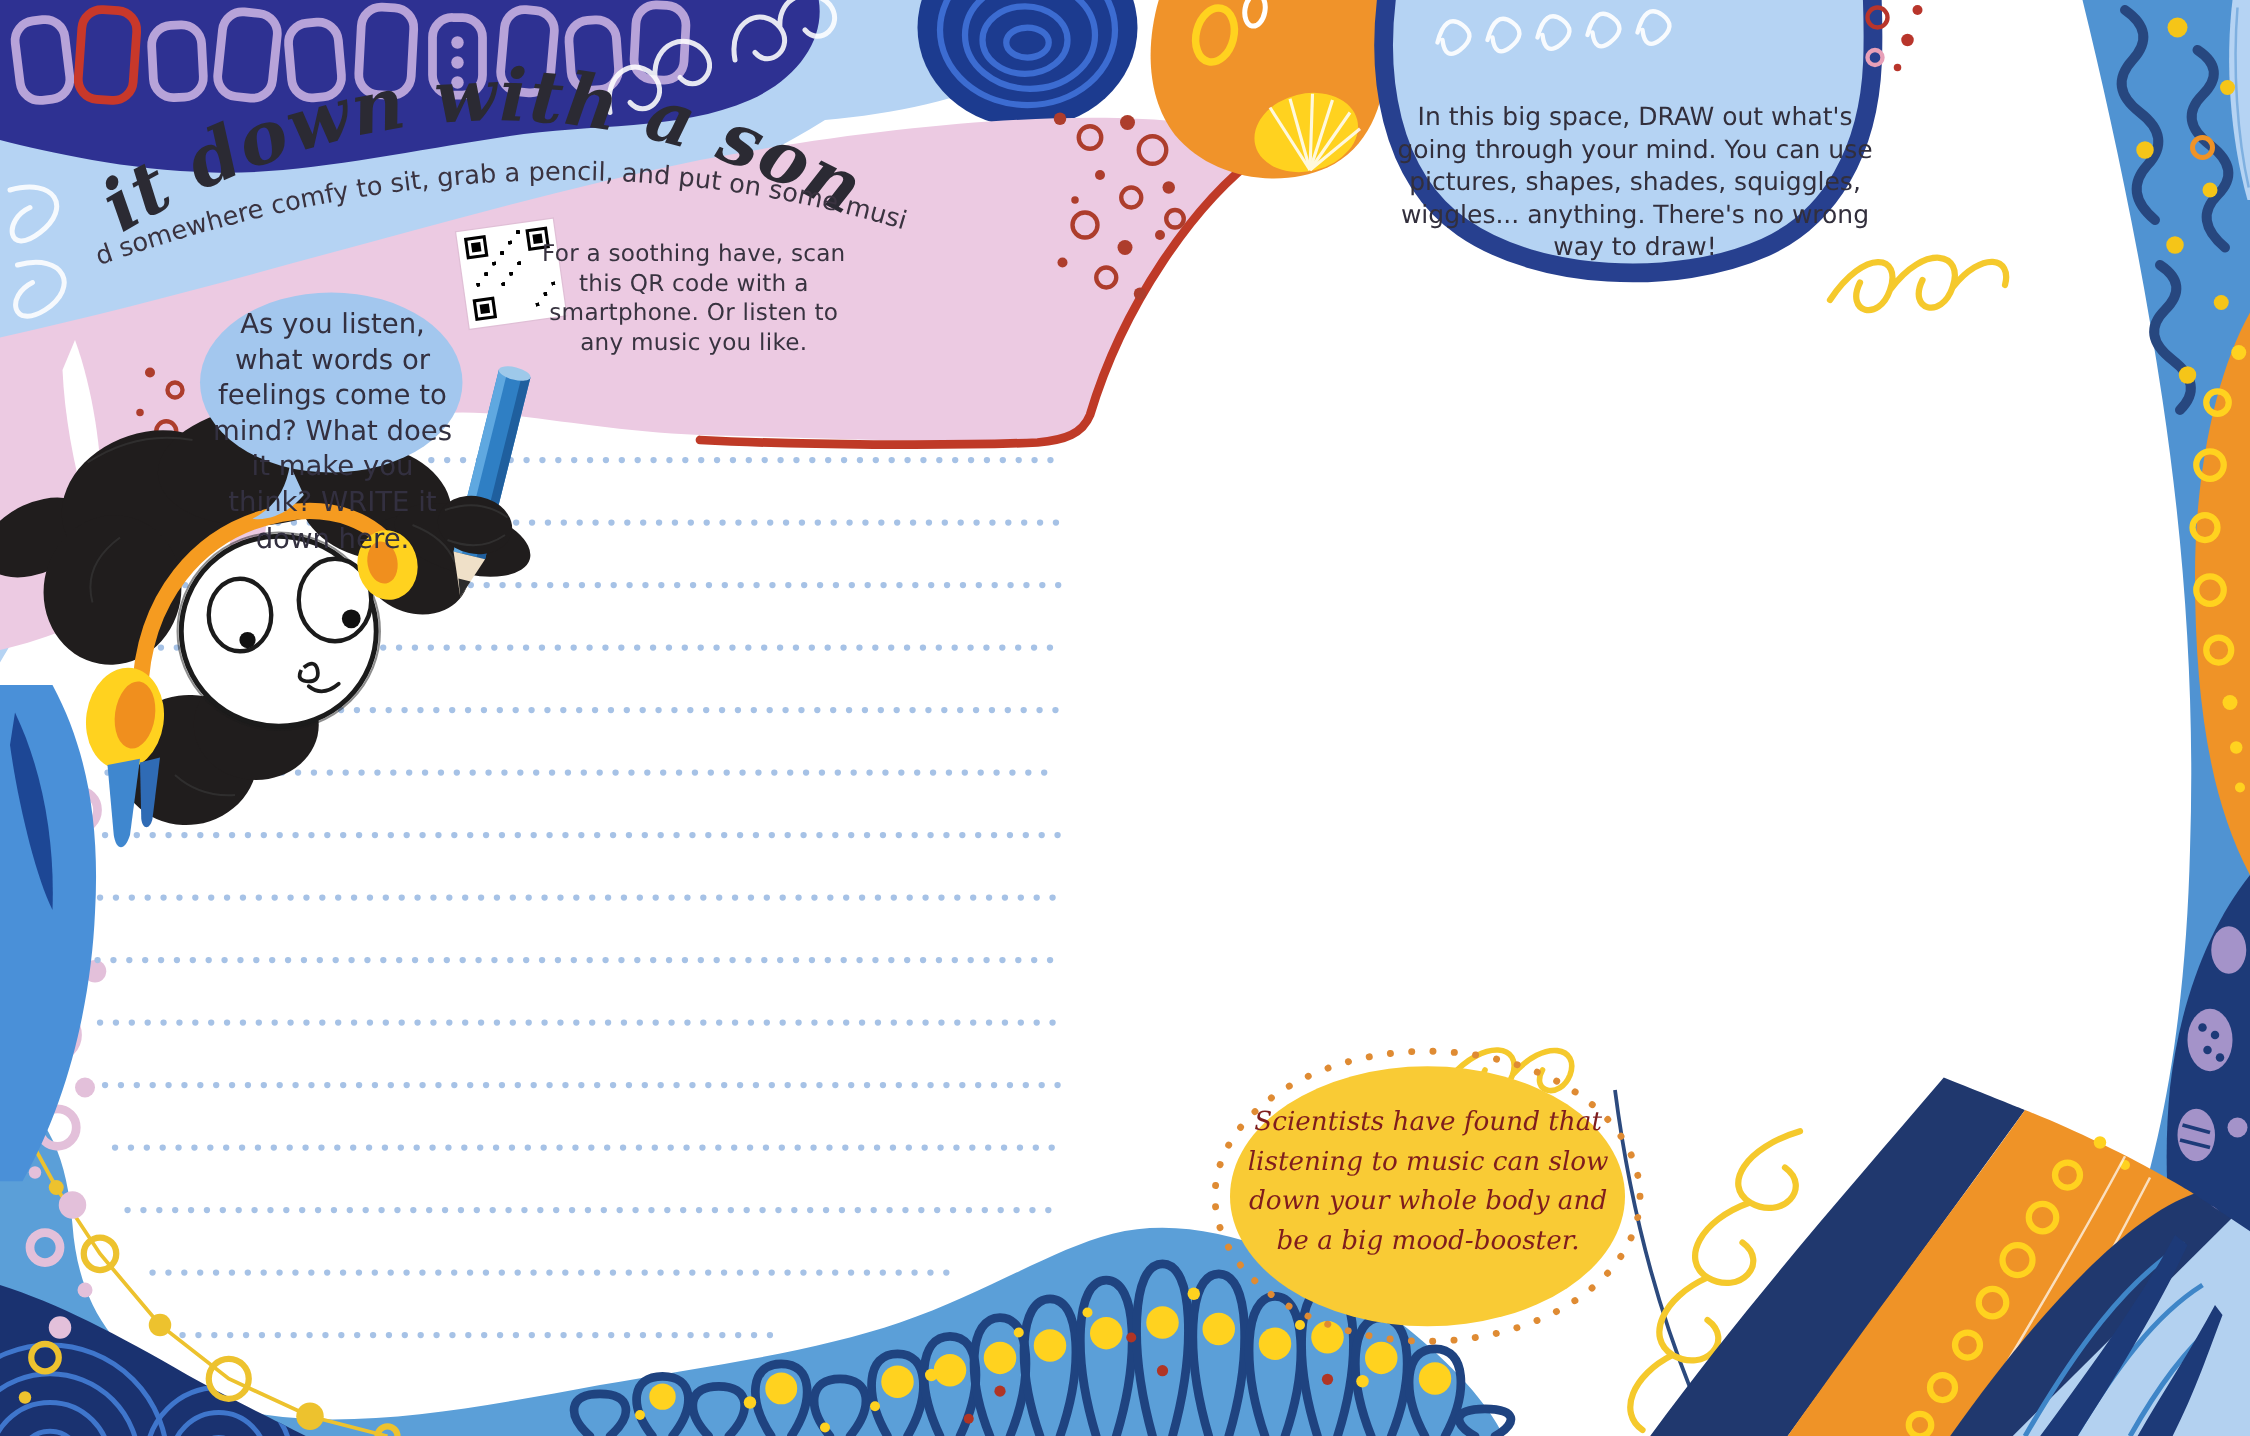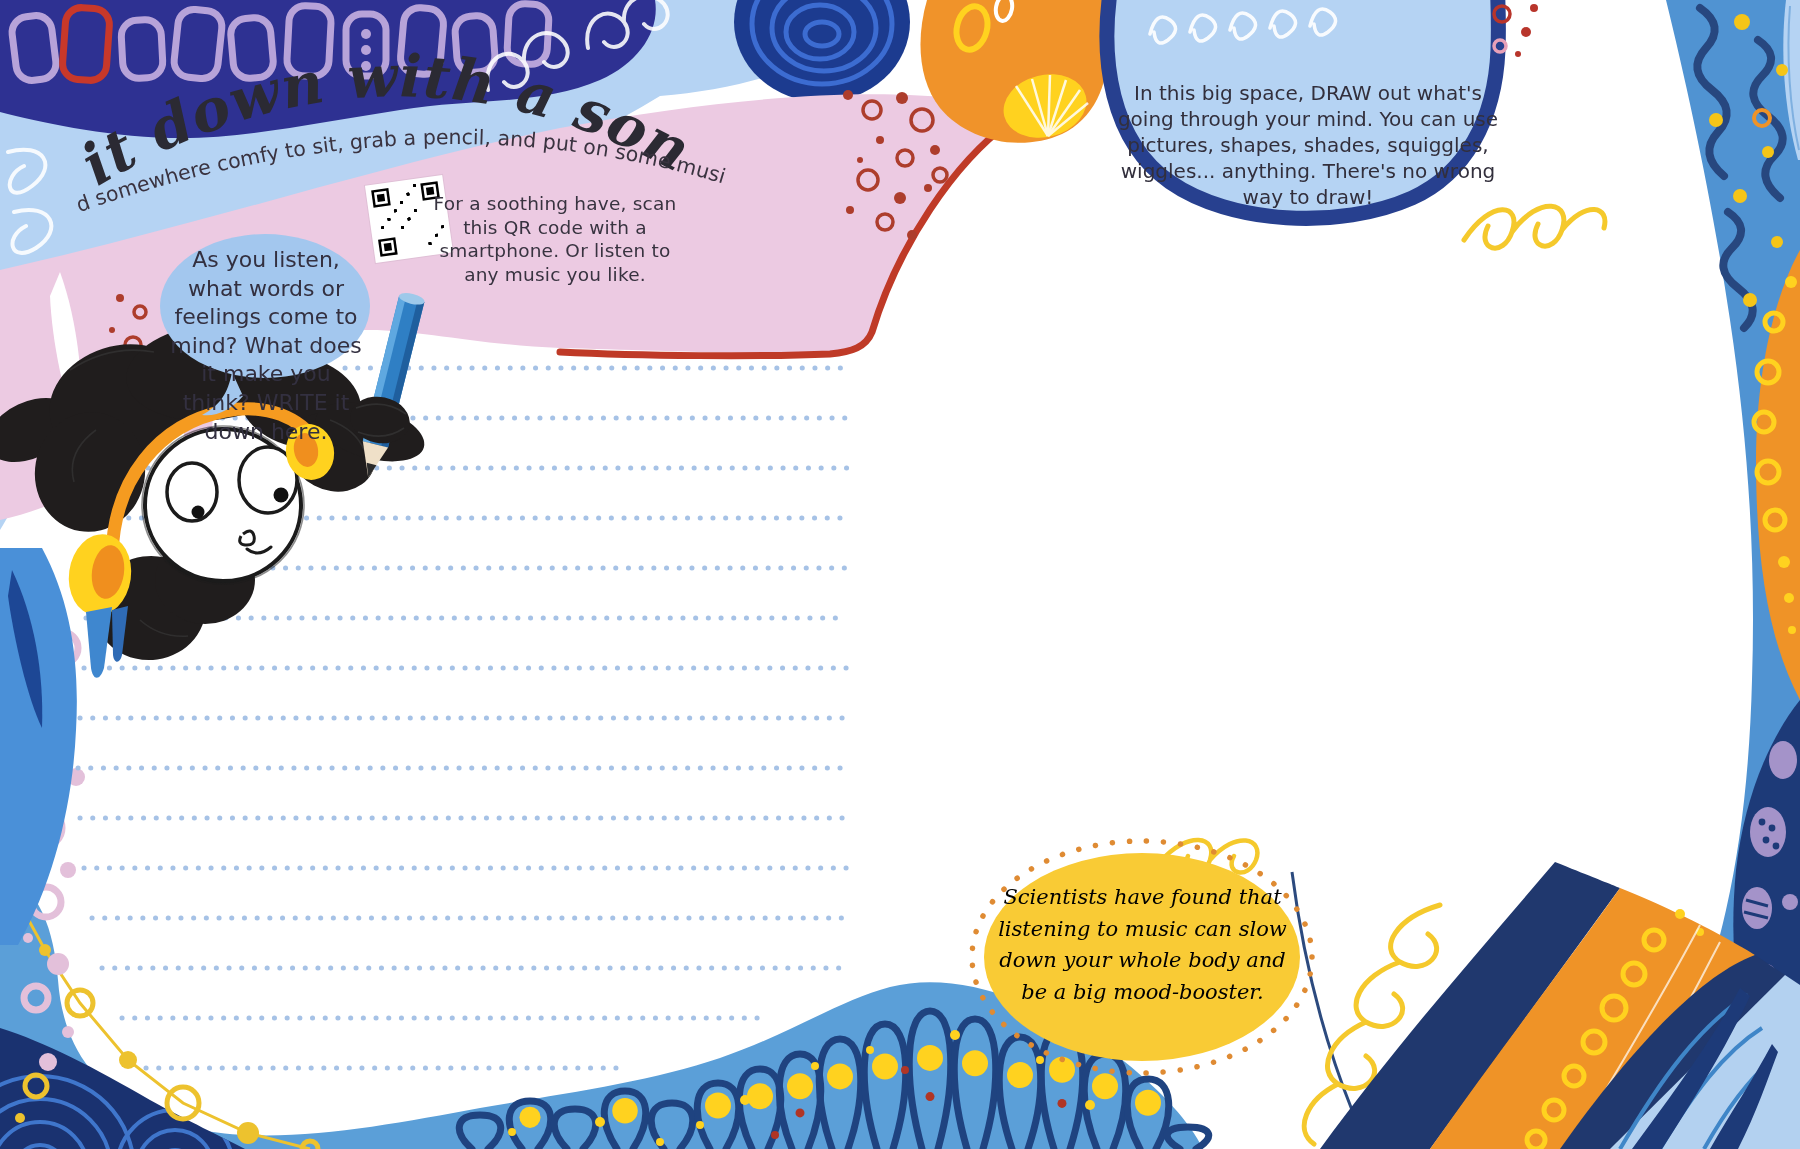--- a/index.html
+++ b/index.html
@@ -3,21 +3,21 @@
 <meta charset="utf-8">
 <style>
   html,body{margin:0;padding:0;background:#e8e8e8;}
   .stage{position:relative;width:1800px;height:1149px;background:#ffffff;overflow:hidden;
          font-family:"DejaVu Sans",sans-serif;}
   .stage svg.bg{position:absolute;left:0;top:0;}
   .txt{position:absolute;text-align:center;color:#383340;}
   .qr-caption{left:430px;top:192px;width:250px;font-size:18.5px;line-height:1.28;letter-spacing:.2px;}
   .listen{left:168px;top:246px;width:196px;font-size:22px;line-height:1.3;color:#333040;}
   .draw-prompt{left:1116px;top:42px;width:384px;font-size:20px;line-height:1.3;color:#322f3c;margin-top:38px;}
-  .science{left:990px;top:882px;width:305px;font-size:21px;line-height:1.5;color:#000000;
+  .science{left:990px;top:882px;width:305px;font-size:21px;line-height:1.5;color:#7f1d1d;
            font-family:"DejaVu Serif",serif;font-style:italic;}
   .qr{position:absolute;left:370px;top:180px;width:78px;height:78px;background:#fff;
       transform:rotate(-8deg);box-shadow:0 0 0 1px rgba(0,0,0,.05);}
   .qr svg{position:absolute;left:3px;top:3px;}
   .draw-area{position:absolute;left:950px;top:255px;width:560px;height:560px;}
   .write-area{position:absolute;left:60px;top:345px;width:800px;height:740px;}
 </style>
 </head>
 <body>
 

